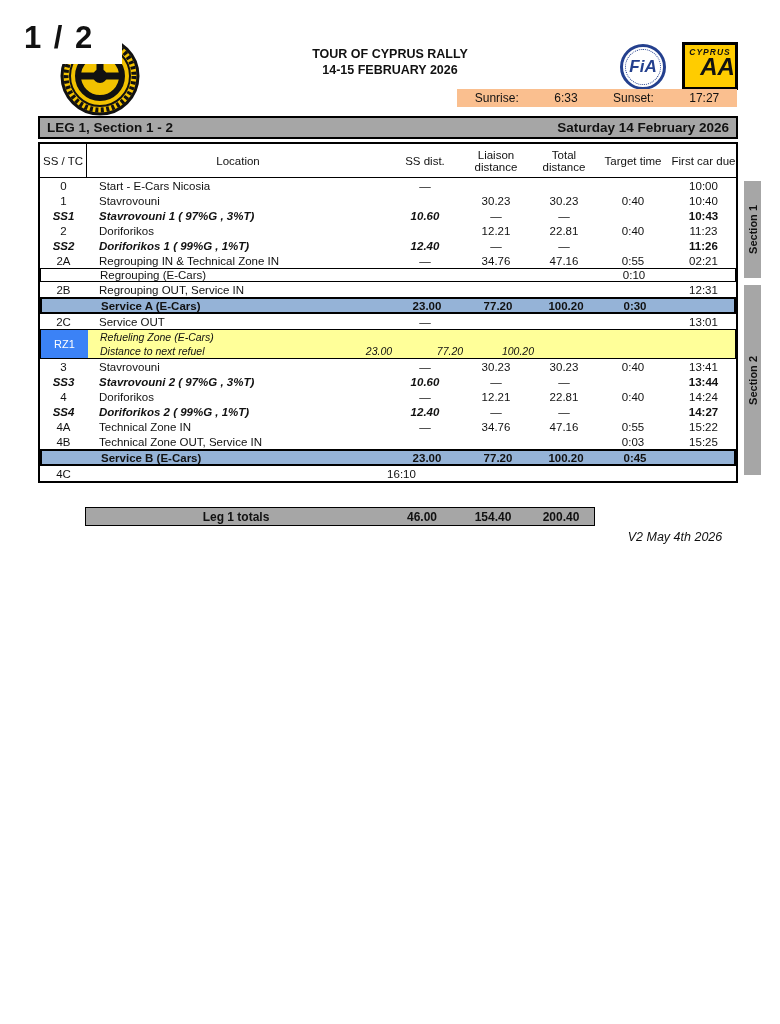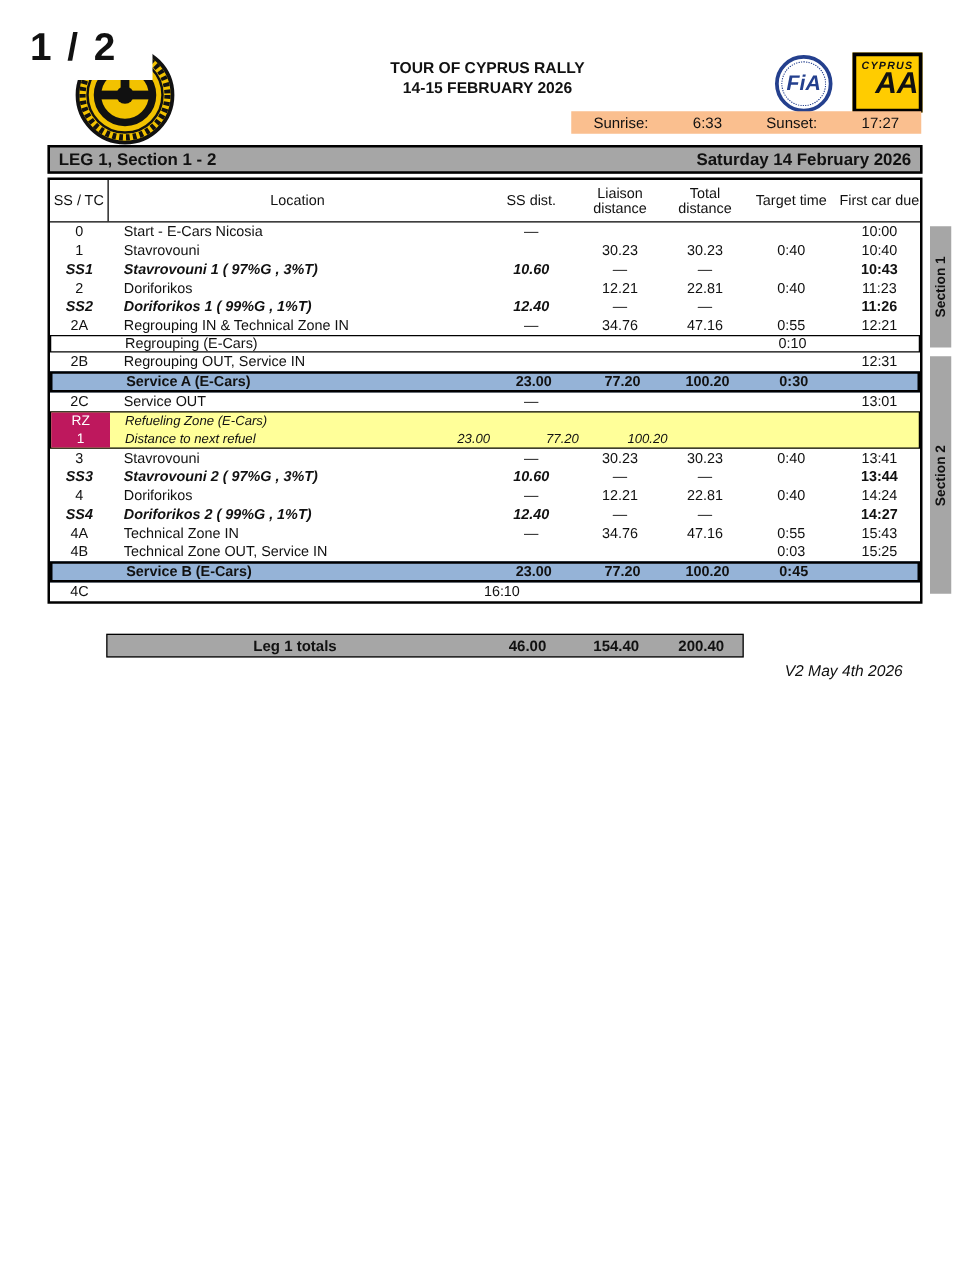--- a/index.html
+++ b/index.html
@@ -44,21 +44,21 @@
   .thead .c-tc{border-right:1.5px solid #000;width:47px;}
   .thead .c-loc{justify-content:center;padding-left:0;}
 
   .trow{display:flex;align-items:center;height:15px;}
   .trow span{display:block;}
   .stage .c-tc,.stage .c-loc,.stage .c-ss{font-weight:bold;font-style:italic;}
   .stage .c-due{font-weight:bold;}
   .boxed{border:1.5px solid #000;height:14px;box-sizing:border-box;}
   .service{border:2px solid #000;height:17px;background:var(--service_blue);box-sizing:border-box;font-weight:bold;}
   .refuel-block{display:flex;border:1px solid #000;background:var(--refuel_yellow);height:30px;box-sizing:border-box;}
-  .rz-box{width:47px;flex:none;background:#be185d;color:#fff;display:flex;flex-direction:column;
+  .rz-box{width:47px;flex:none;background:#3b82f6;color:#fff;display:flex;flex-direction:row;
           align-items:center;justify-content:center;line-height:14px;font-size:11px;}
   .rz-right{flex:1;display:flex;flex-direction:column;justify-content:center;}
   .rz-line{display:flex;align-items:center;height:15px;font-style:italic;font-size:10.5px;}
   .rz-line .c-loc{width:255px;}
 
   
   .side-bar{position:absolute;left:744px;width:17px;background:var(--bar_gray);
             display:flex;align-items:center;justify-content:center;}
   .side-bar .vtext{writing-mode:vertical-rl;transform:rotate(180deg);font-size:11px;font-weight:bold;white-space:nowrap;}
   .sec1{top:181px;height:97px;}
@@ -176,21 +176,21 @@
           <span class="c-tt"></span>
           <span class="c-due">11:26</span>
         </div>
         <div class="trow row">
           <span class="c-tc">2A</span>
           <span class="c-loc">Regrouping IN &amp; Technical Zone IN</span>
           <span class="c-ss">—</span>
           <span class="c-li">34.76</span>
           <span class="c-to">47.16</span>
           <span class="c-tt">0:55</span>
-          <span class="c-due">12:21</span>
+          <span class="c-due">02:21</span>
         </div>
         <div class="trow boxed">
           <span class="c-tc"></span>
           <span class="c-loc">Regrouping (E-Cars)</span>
           <span class="c-ss"></span>
           <span class="c-li"></span>
           <span class="c-to"></span>
           <span class="c-tt">0:10</span>
           <span class="c-due"></span>
         </div>
@@ -274,21 +274,21 @@
           <span class="c-tt"></span>
           <span class="c-due">14:27</span>
         </div>
         <div class="trow row">
           <span class="c-tc">4A</span>
           <span class="c-loc">Technical Zone IN</span>
           <span class="c-ss">—</span>
           <span class="c-li">34.76</span>
           <span class="c-to">47.16</span>
           <span class="c-tt">0:55</span>
-          <span class="c-due">15:43</span>
+          <span class="c-due">15:22</span>
         </div>
         <div class="trow row">
           <span class="c-tc">4B</span>
           <span class="c-loc">Technical Zone OUT, Service IN</span>
           <span class="c-ss"></span>
           <span class="c-li"></span>
           <span class="c-to"></span>
           <span class="c-tt">0:03</span>
           <span class="c-due">15:25</span>
         </div>

